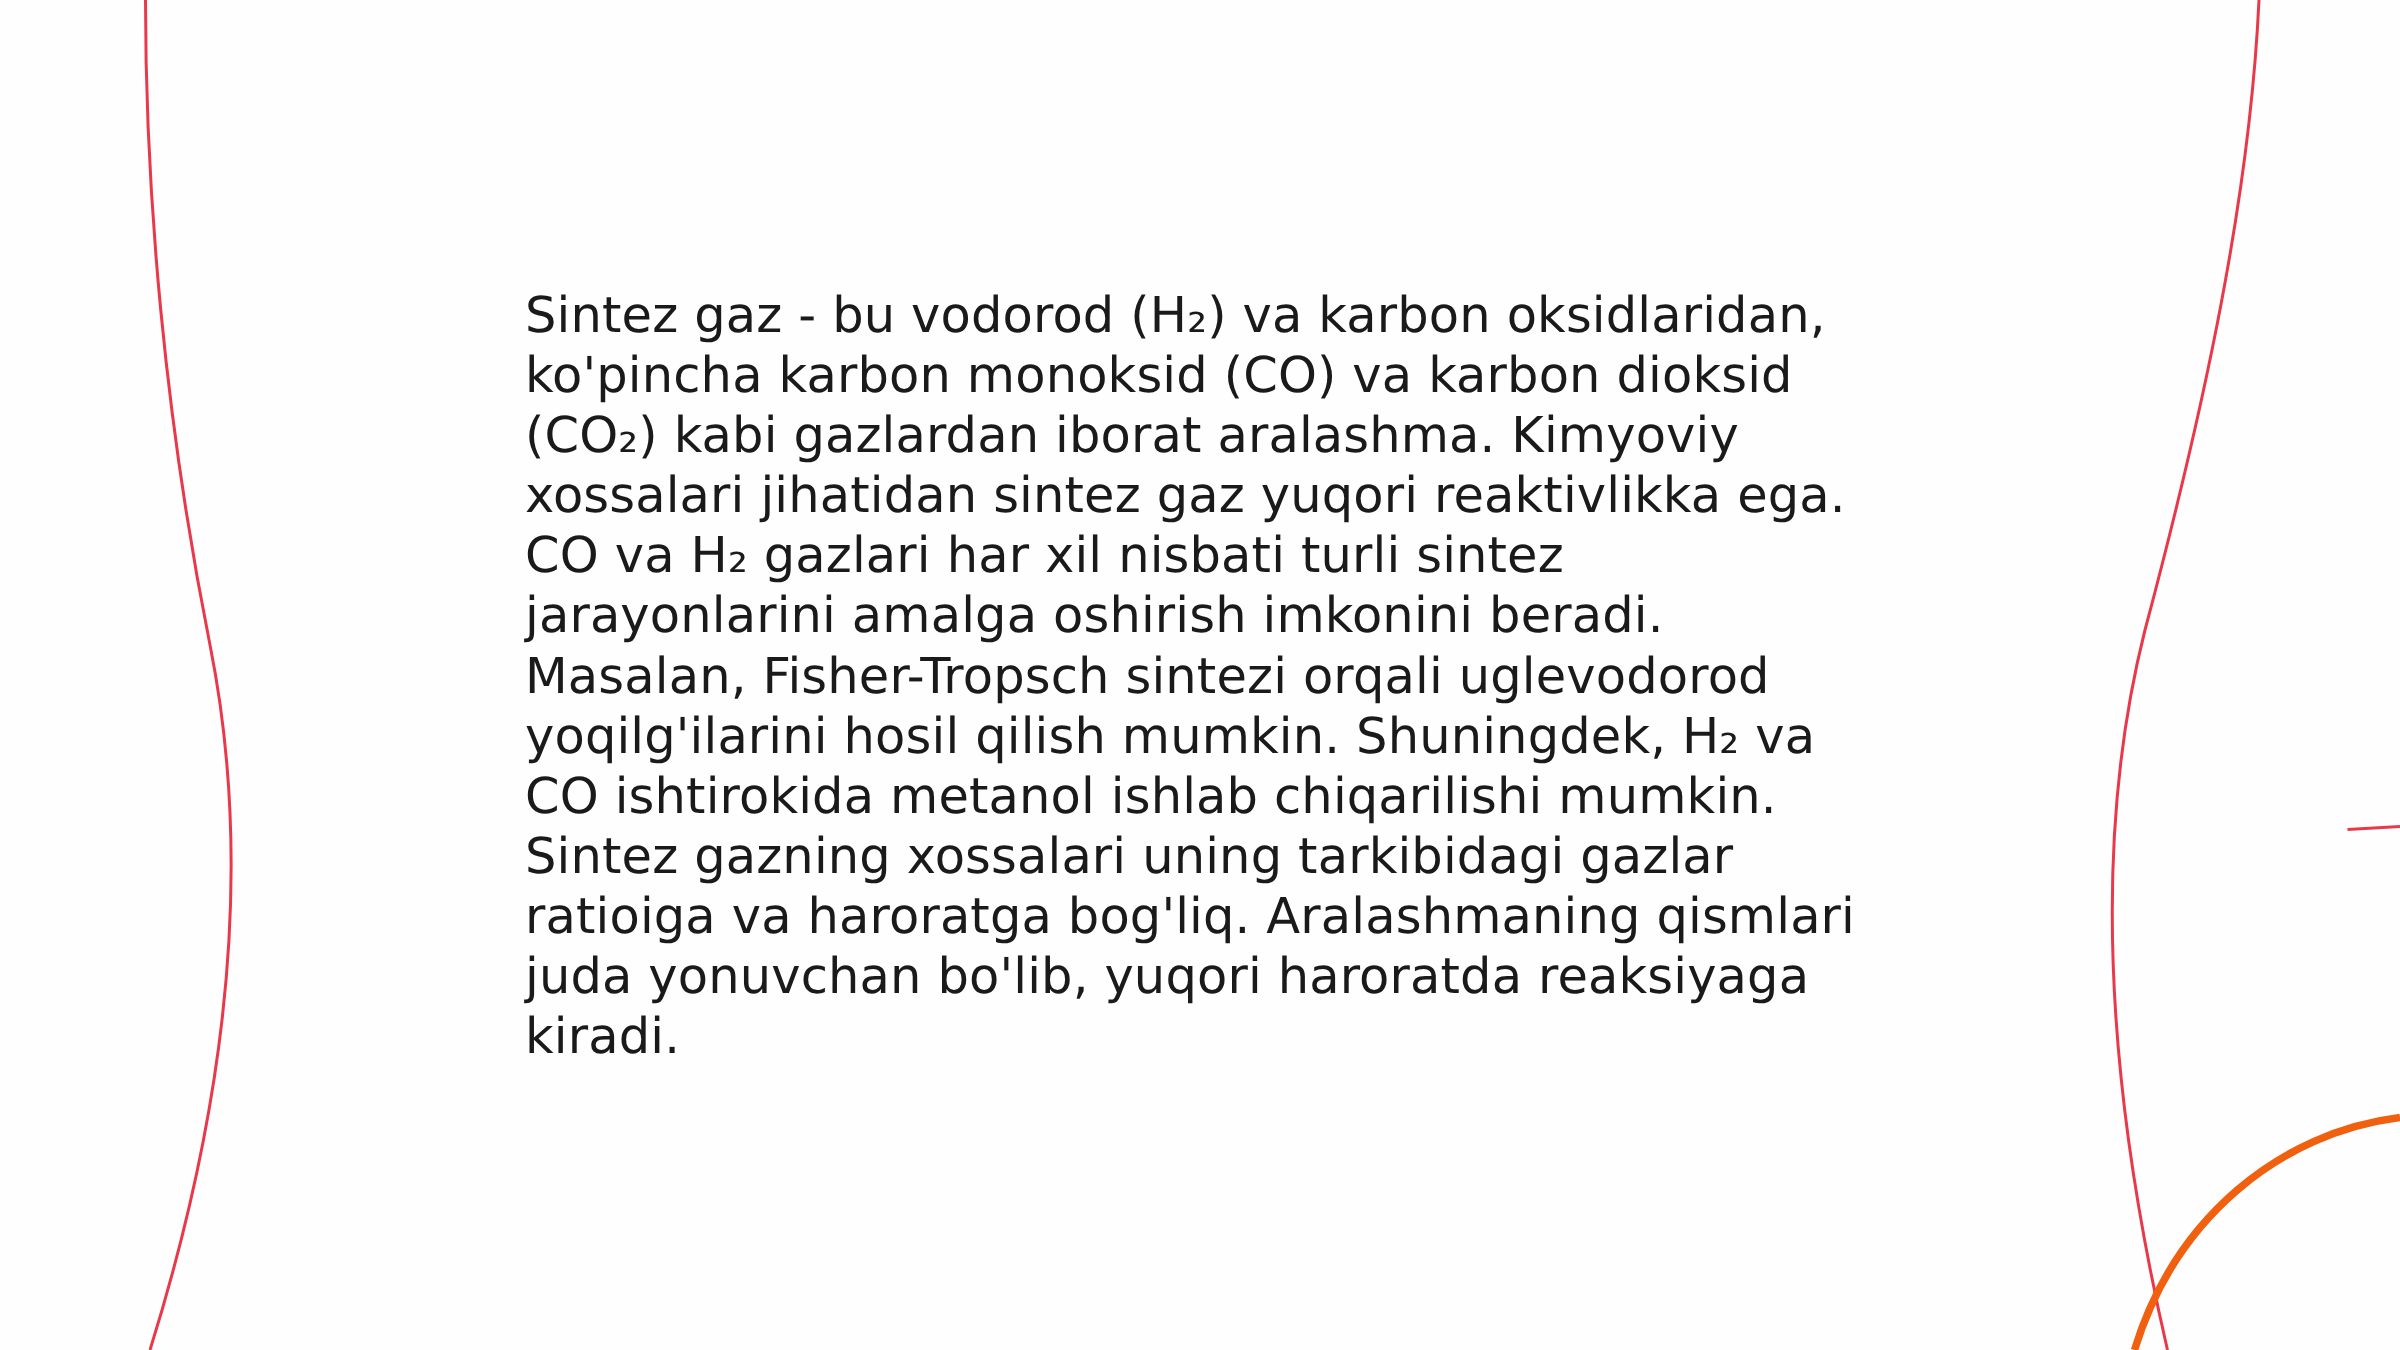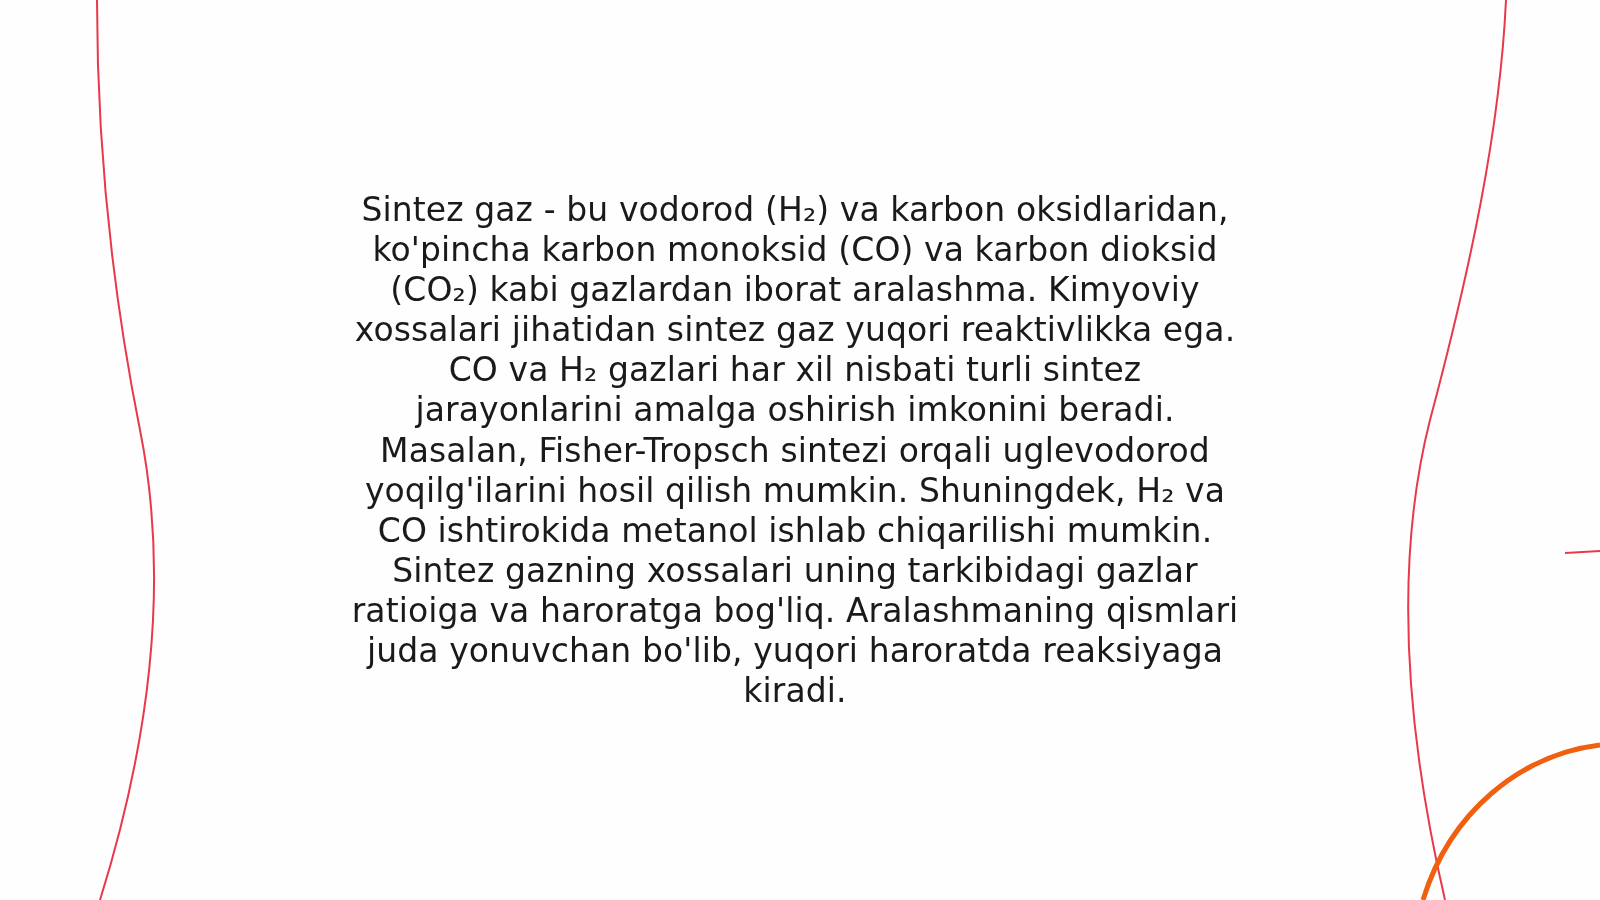--- a/index.html
+++ b/index.html
@@ -31,21 +31,20 @@
     position: absolute;
     left: 350px;
     top: 190px;
     width: 890px;
     font-size: 33px;
     line-height: 1.215;
     color: #1a1a1a;
     letter-spacing: 0.1px;
     white-space: pre-wrap;
     font-family: "DejaVu Sans", sans-serif;
-    text-align: center;
   }
 </style>
 </head>
 <body>
 
 <div class="slide">
 
   <svg class="decor-layer" viewBox="0 0 1600 900" xmlns="http://www.w3.org/2000/svg">
 
     <path d="M 97 0 C 97 130, 110 280, 140 430 C 170 580, 150 740, 100 900" fill="none" stroke="#e8394a" stroke-width="2"></path>

